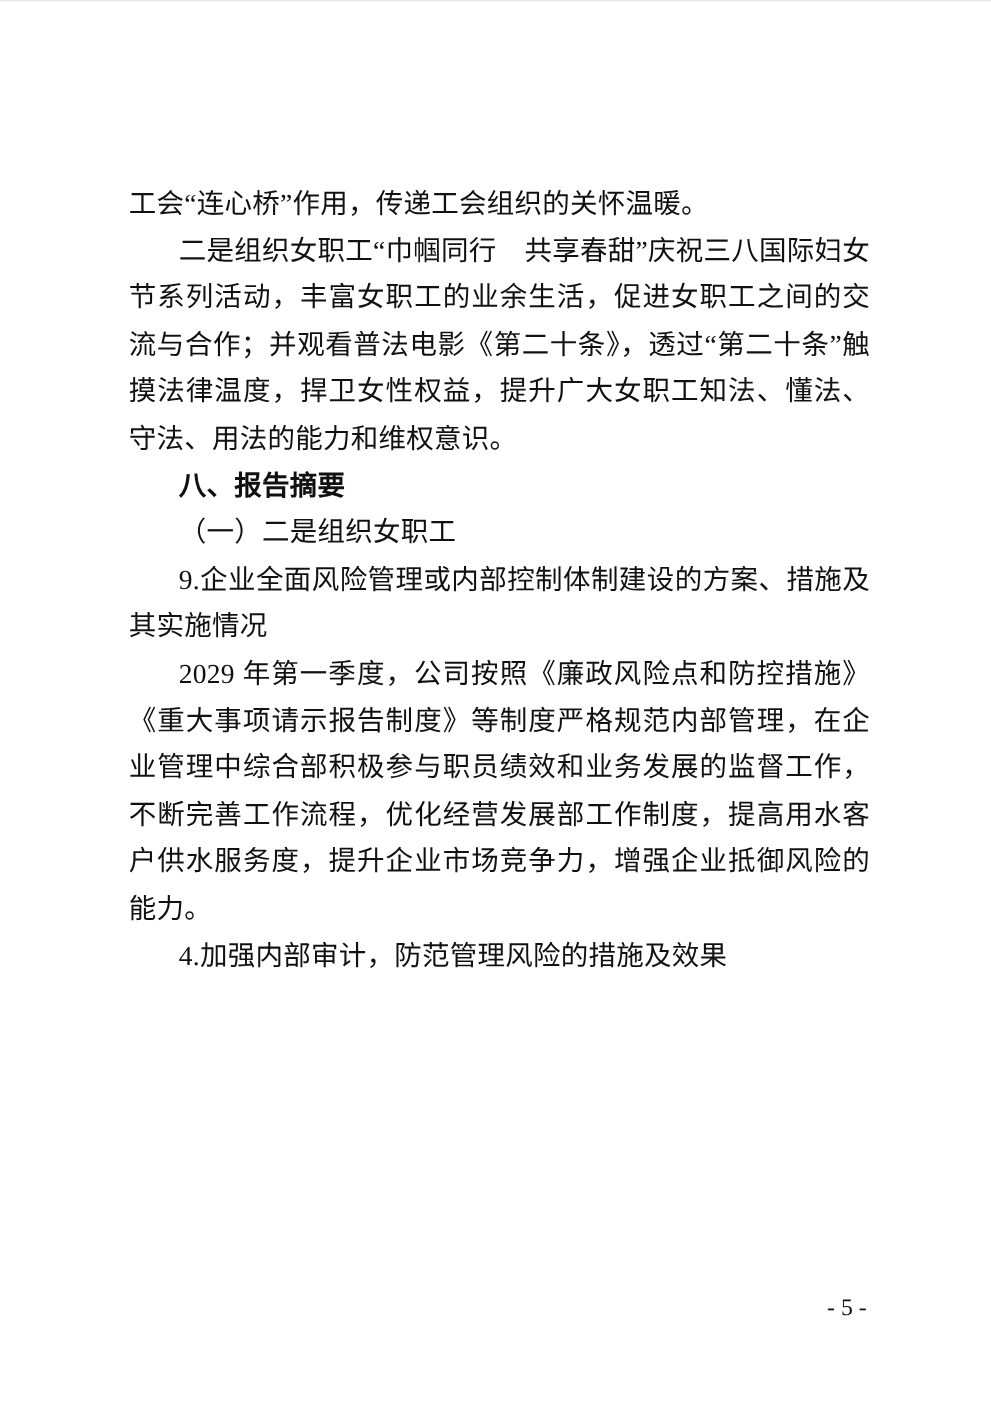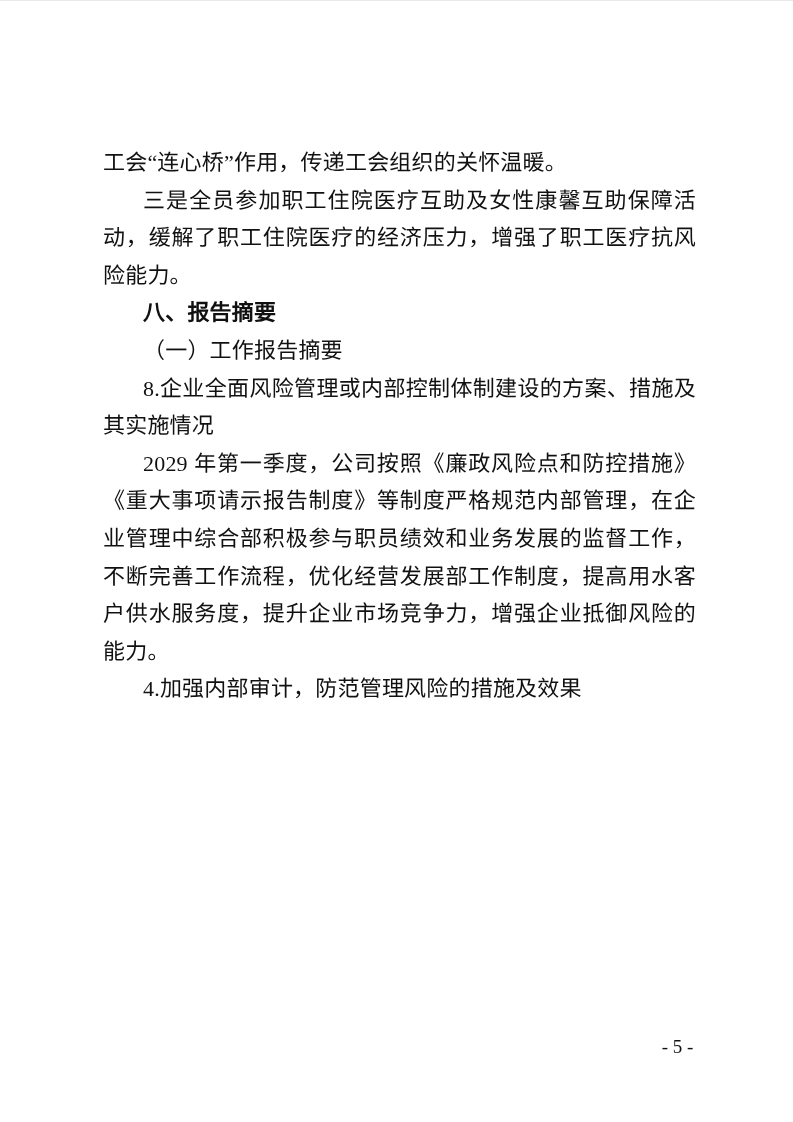--- a/index.html
+++ b/index.html
@@ -58,21 +58,21 @@
     font-family: "Liberation Serif", "DejaVu Serif", serif;
     color: #111111;
   }
 </style>
 </head>
 <body>
 
 <div class="page">
   <div class="content">
     <p class="body">工会“连心桥”作用，传递工会组织的关怀温暖。</p>
-    <p class="body indent">三是全员参加职工住院医疗互助及女性康馨互助保障活动，缓解了职工住院医疗的经济压力，增强了职工医疗抗风险能力。</p>
+    <p class="body indent">二是组织女职工“巾帼同行　共享春甜”庆祝三八国际妇女节系列活动，丰富女职工的业余生活，促进女职工之间的交流与合作；并观看普法电影《第二十条》，透过“第二十条”触摸法律温度，捍卫女性权益，提升广大女职工知法、懂法、守法、用法的能力和维权意识。</p>
     <h2 class="heading1 indent">八、报告摘要</h2>
-    <h3 class="heading2 indent">（一）工作报告摘要</h3>
-    <p class="body indent">8.企业全面风险管理或内部控制体制建设的方案、措施及其实施情况</p>
+    <h3 class="heading2 indent">（一）二是组织女职工</h3>
+    <p class="body indent">9.企业全面风险管理或内部控制体制建设的方案、措施及其实施情况</p>
     <p class="body indent">2029 年第一季度，公司按照《廉政风险点和防控措施》《重大事项请示报告制度》等制度严格规范内部管理，在企业管理中综合部积极参与职员绩效和业务发展的监督工作，不断完善工作流程，优化经营发展部工作制度，提高用水客户供水服务度，提升企业市场竞争力，增强企业抵御风险的能力。</p>
     <p class="body indent">4.加强内部审计，防范管理风险的措施及效果</p>
   </div>
   <div class="page-number">- 5 -</div>
 </div>
 
 </body></html>

